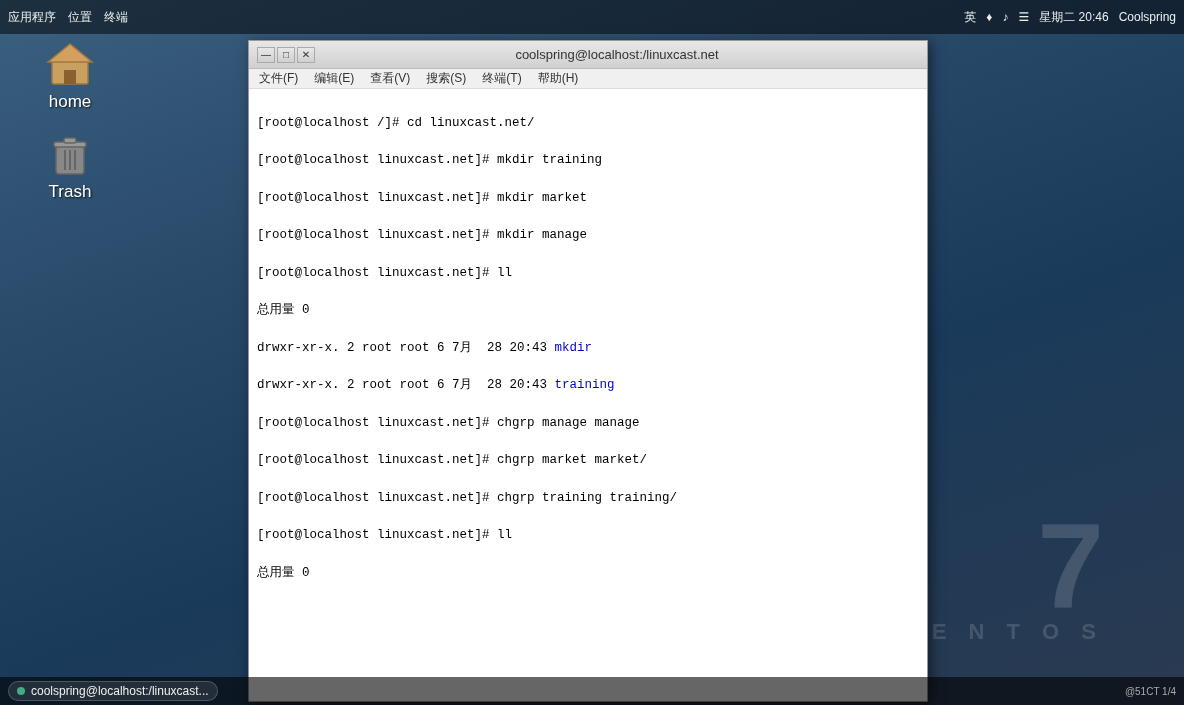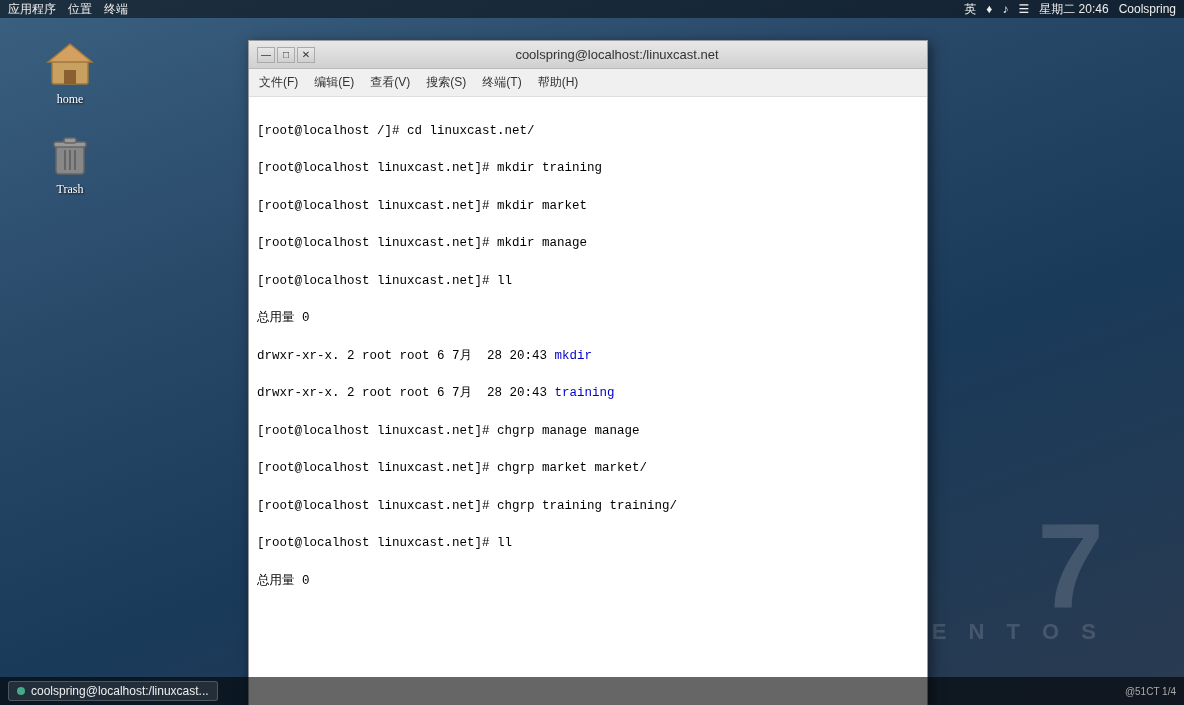--- a/index.html
+++ b/index.html
@@ -9,21 +9,21 @@
       overflow: hidden;
       font-family: sans-serif;
       background: linear-gradient(160deg, #3a6080 0%, #2a4a6a 30%, #1a3a5a 60%, #2a3a50 100%);
       position: relative;
     }
 
     
     .taskbar-top {
       position: absolute;
       top: 0; left: 0; right: 0;
-      height: 18px;
+      height: 34px;
       background: rgba(0,0,0,0.5);
       display: flex;
       align-items: center;
       padding: 0 8px;
       z-index: 100;
     }
     .taskbar-top-left {
       display: flex;
       gap: 12px;
       align-items: center;
@@ -53,25 +53,24 @@
     }
     .desktop-icon .icon-img {
       width: 48px;
       height: 48px;
       display: flex;
       align-items: center;
       justify-content: center;
     }
     .desktop-icon .icon-label {
       color: white;
-      font-size: 12px;
+      font-size: 17px;
       text-align: center;
       text-shadow: 1px 1px 2px rgba(0,0,0,0.8);
       margin-top: 4px;
-      font-family: Liberation Serif, serif;
     }
 
     
     .centos-watermark {
       position: absolute;
       right: 80px;
       bottom: 80px;
       color: rgba(255,255,255,0.15);
       font-size: 120px;
       font-weight: bold;
@@ -100,21 +99,21 @@
       align-items: center;
       padding: 0 8px;
       z-index: 100;
     }
     .taskbar-bottom-item {
       display: flex;
       align-items: center;
       gap: 6px;
       background: rgba(255,255,255,0.1);
       border: 1px solid rgba(255,255,255,0.2);
-      border-radius: 3px;
+      border-radius: 10px;
       padding: 2px 8px;
       color: #eee;
       font-size: 12px;
       cursor: pointer;
     }
     .taskbar-bottom-item .dot {
       width: 8px;
       height: 8px;
       background: #4a8;
       border-radius: 50%;
@@ -162,21 +161,21 @@
       border: 1px solid #aaa;
       display: flex;
       align-items: center;
       justify-content: center;
       font-size: 10px;
       cursor: pointer;
       color: #333;
     }
     .terminal-menubar {
       background: #f0f0f0;
-      height: 28px;
+      height: 20px;
       display: flex;
       align-items: center;
       padding: 0 4px;
       border-bottom: 1px solid #ddd;
       gap: 4px;
     }
     .terminal-menubar span {
       font-size: 12px;
       color: #333;
       padding: 2px 6px;

